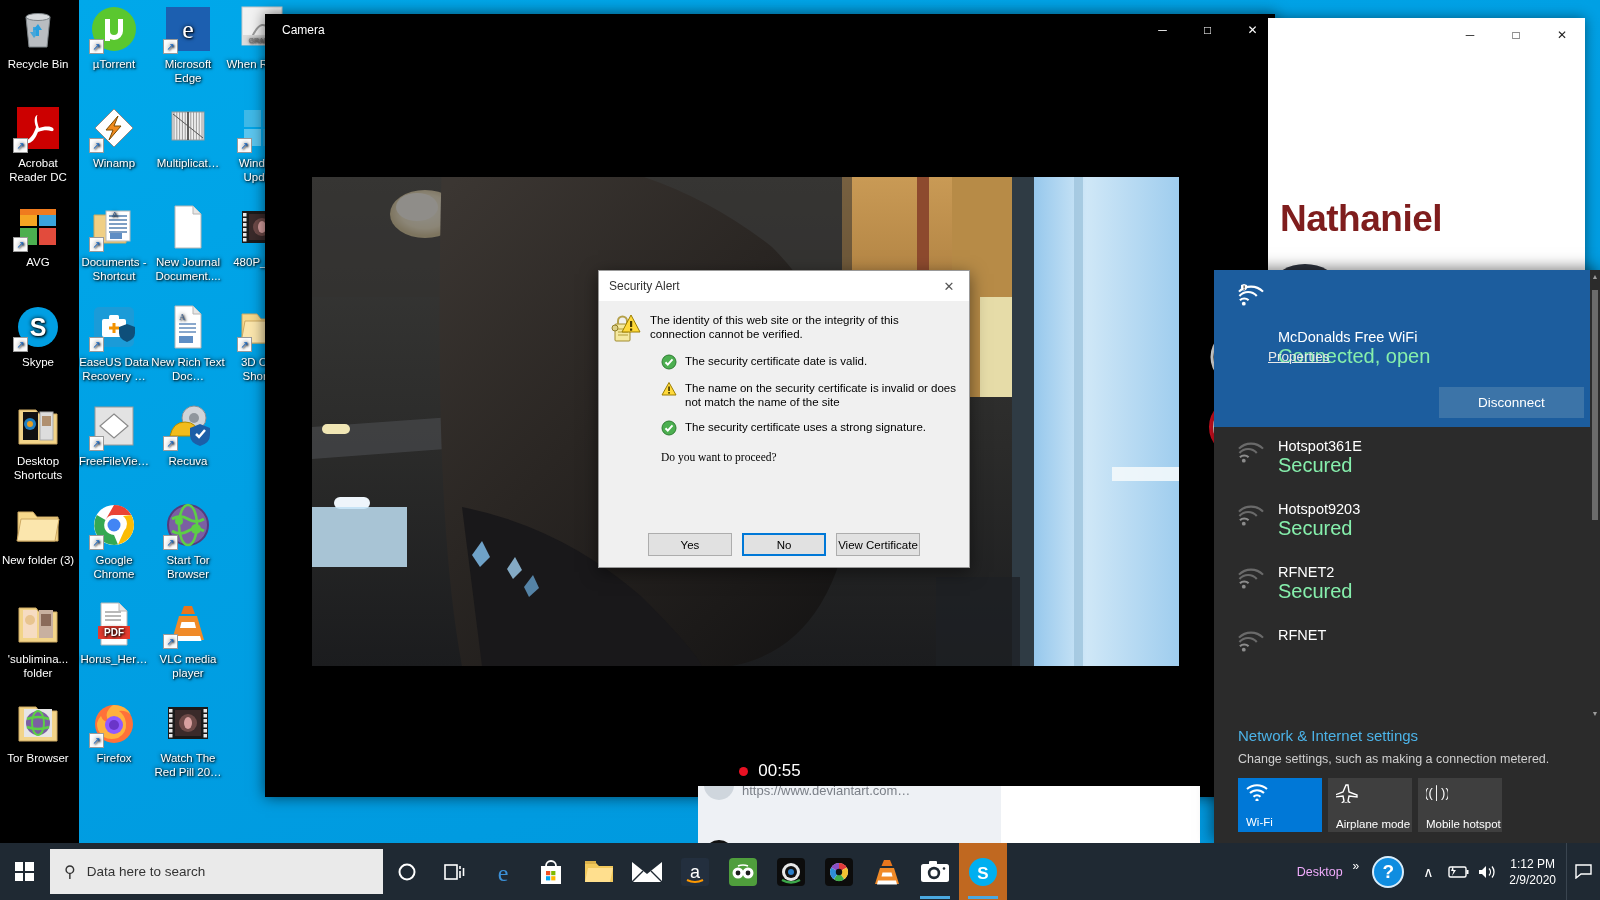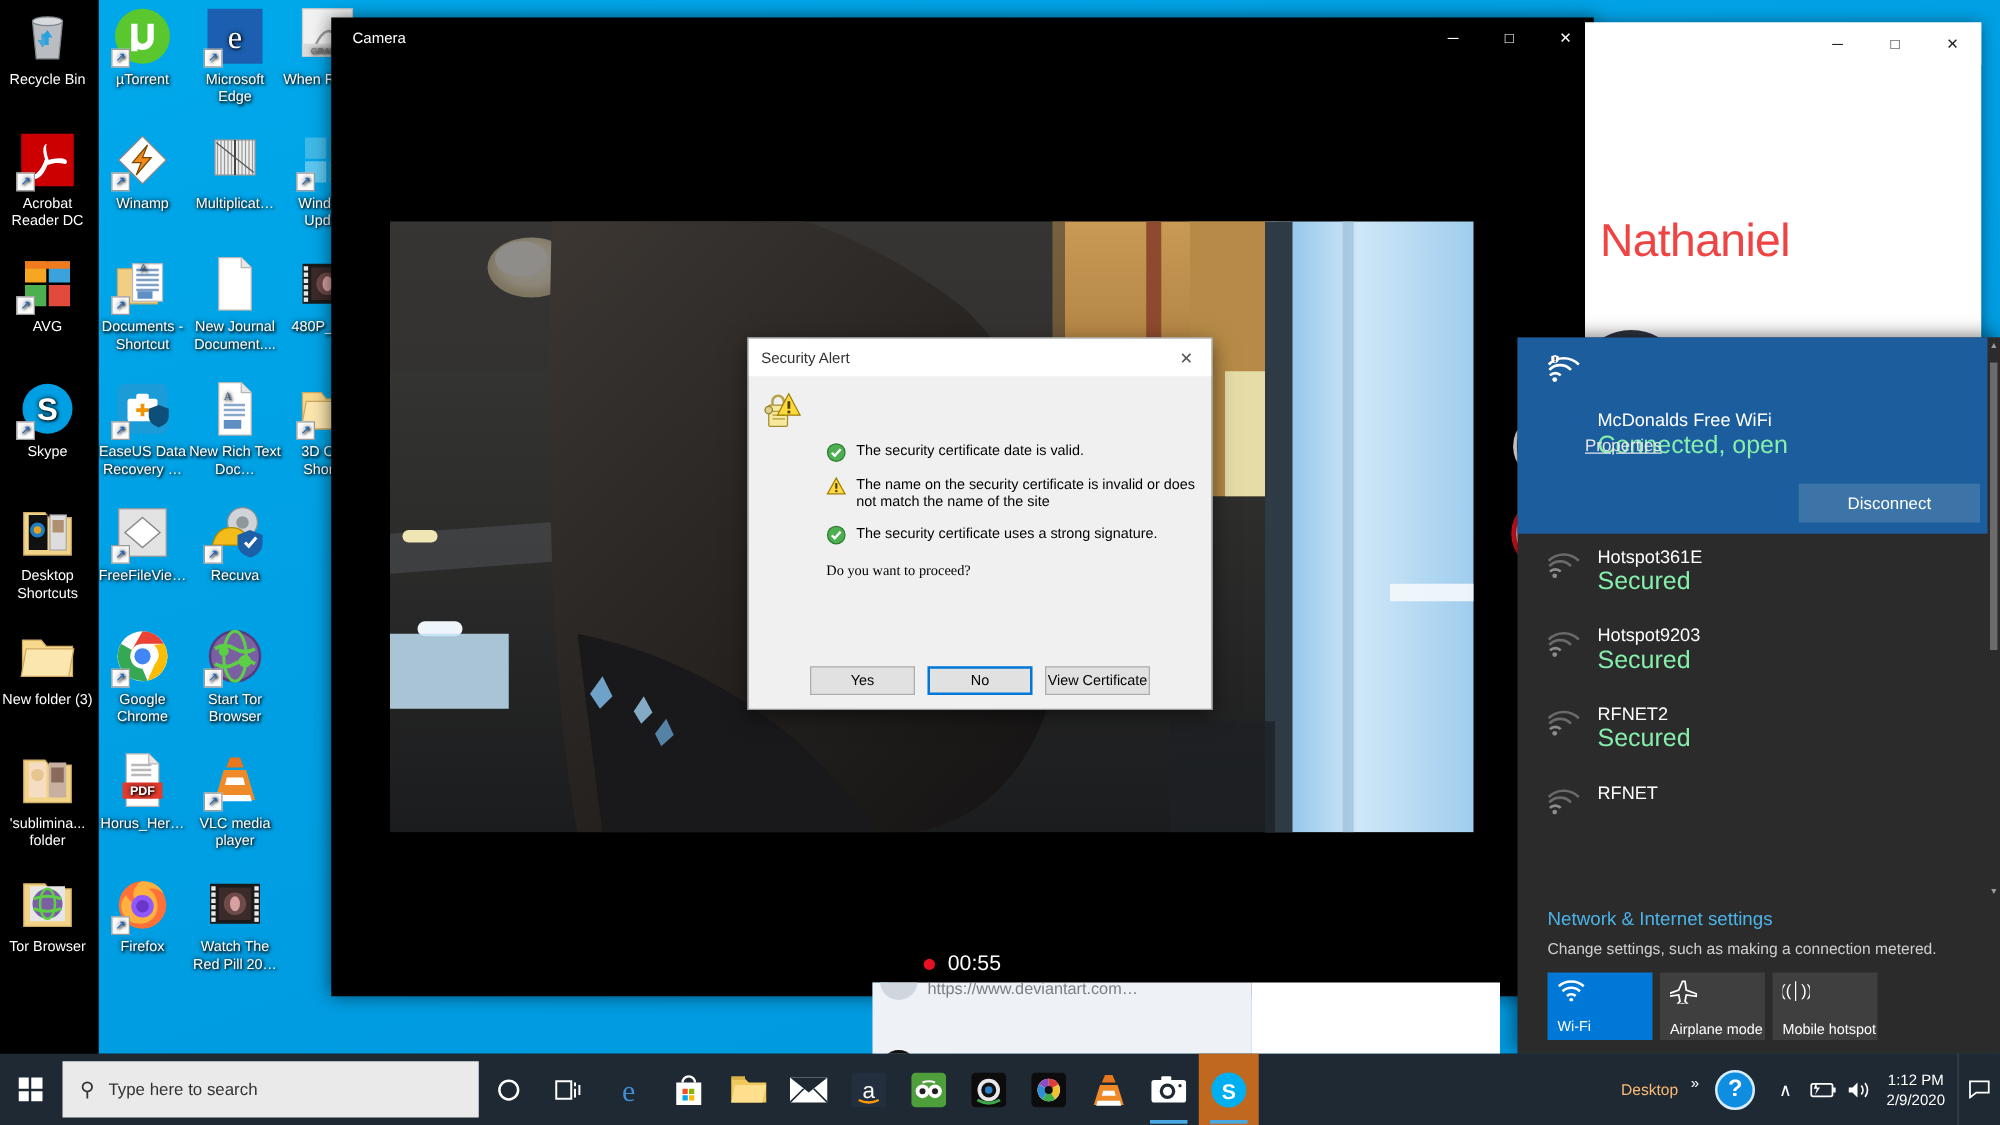--- a/index.html
+++ b/index.html
@@ -113,22 +113,22 @@
     position:absolute; left:1268px; top:18px; width:317px; height:268px;
     background:#fff; box-shadow:0 0 12px rgba(0,0,0,.45);
   }
   #sk-titlebar { height:34px; position:relative; background:#fff; }
   .sk-wbtn {
     position:absolute; top:0; height:34px; width:46px;
     display:flex; align-items:center; justify-content:center;
     color:#222; font-size:12px; cursor:default;
   }
   #sk-name {
-    position:absolute; left:12px; top:154px;
-    font-size:37px; font-weight:normal; color:#ef4444;
+    position:absolute; left:12px; top:180px;
+    font-size:37px; font-weight:bold; color:#7f1d1d;
     letter-spacing:-.5px;
   }
   #sk-avatar-blob {
     position:absolute; left:6px; bottom:-18px; width:62px; height:40px;
     background:#2e3440; border-radius:50% 50% 0 0;
   }
 
   
   #chatlist {
     position:absolute; left:698px; top:786px; width:303px; height:57px;
@@ -215,21 +215,21 @@
   .tapp {
     width:48px; height:57px; display:flex; align-items:center;
     justify-content:center; cursor:default; position:relative;
   }
   .tapp .appicon { width:30px; height:30px; border-radius:3px; display:flex; align-items:center; justify-content:center; font-size:17px; }
   .tapp.active { background:#c06820; }
   .tapp.open::after {
     content:""; position:absolute; bottom:1px; left:9px; width:30px; height:3px; background:#4aa8e0;
   }
   #tray { margin-left:auto; display:flex; align-items:center; height:57px; }
-  #tray-desktop-label { font-size:12.5px; color:#fdba74; padding:0 6px; }
+  #tray-desktop-label { font-size:12.5px; color:#f0abfc; padding:0 6px; }
   #tray-chevron-more { font-size:12px; color:#fff; padding:0 4px; position:relative; top:-6px; }
   #tray-help {
     width:32px; height:32px; border-radius:50%; background:#0f8de0;
     color:#fff; font-size:19px; font-weight:bold;
     display:flex; align-items:center; justify-content:center;
     border:2px solid #d8ecfa; margin:0 9px; cursor:default;
   }
   .tray-ic { width:30px; height:57px; display:flex; align-items:center; justify-content:center; color:#fff; font-size:14px; cursor:default; }
   #tray-clock { text-align:center; color:#fff; font-size:12px; line-height:16px; padding:0 10px 0 6px; cursor:default; }
   #tray-action {
@@ -715,20 +715,21 @@
           <path d="M7 11 V8 a4.5 4.5 0 0 1 9 0 v3" fill="none" stroke="#b5a14a" stroke-width="2"></path>
           <circle cx="4" cy="15" r="3" fill="#dcd089" stroke="#8f7d28" stroke-width="1"></circle>
           <line x1="7" y1="16" x2="17" y2="16" stroke="#b09b39" stroke-width="1"></line>
           <line x1="7" y1="19" x2="17" y2="19" stroke="#b09b39" stroke-width="1"></line>
           <line x1="7" y1="22" x2="17" y2="22" stroke="#b09b39" stroke-width="1"></line>
           <path d="M20 2 L29 19 L11 19 Z" fill="#ffd93b" stroke="#9b7d00" stroke-width="1"></path>
           <rect x="19" y="8" width="2.2" height="6" fill="#4a3c00"></rect>
           <rect x="19" y="15.5" width="2.2" height="2.2" fill="#4a3c00"></rect>
         </svg>
       </div>
+      <div id="sa-head-text">The identity of this web site or the integrity of this connection cannot be verified.</div>
     </div>
     <div id="sa-checks">
         <div class="sa-row">
           <span class="sa-ic"><svg width="16" height="16" viewBox="0 0 16 16">
               <circle cx="8" cy="8" r="7" fill="#4caf50" stroke="#2e7d32"></circle>
               <path d="M4.5 8.2 l2.3 2.4 l4.7 -5.2" stroke="#fff" stroke-width="2" fill="none"></path>
             </svg></span>
           <span class="sa-tx">The security certificate date is valid.</span>
         </div>
         <div class="sa-row">
@@ -885,21 +886,21 @@
     <span class="winlogo">
         <i></i>
         <i></i>
         <i></i>
         <i></i>
       </span>
   </div>
 
   <div id="search-box">
     <span id="search-icon">⚲</span>
-    <span id="search-placeholder">Type here to search</span>
+    <span id="search-placeholder">Data here to search</span>
   </div>
 
   <div class="tbtn">
     <svg width="20" height="20" viewBox="0 0 20 20">
       <circle cx="10" cy="10" r="7.5" fill="none" stroke="#ffffff" stroke-width="2"></circle>
     </svg>
   </div>
   <div class="tbtn">
     <svg width="22" height="18" viewBox="0 0 22 18">
       <rect x="1" y="2" width="12" height="14" fill="none" stroke="#fff" stroke-width="1.6"></rect>

